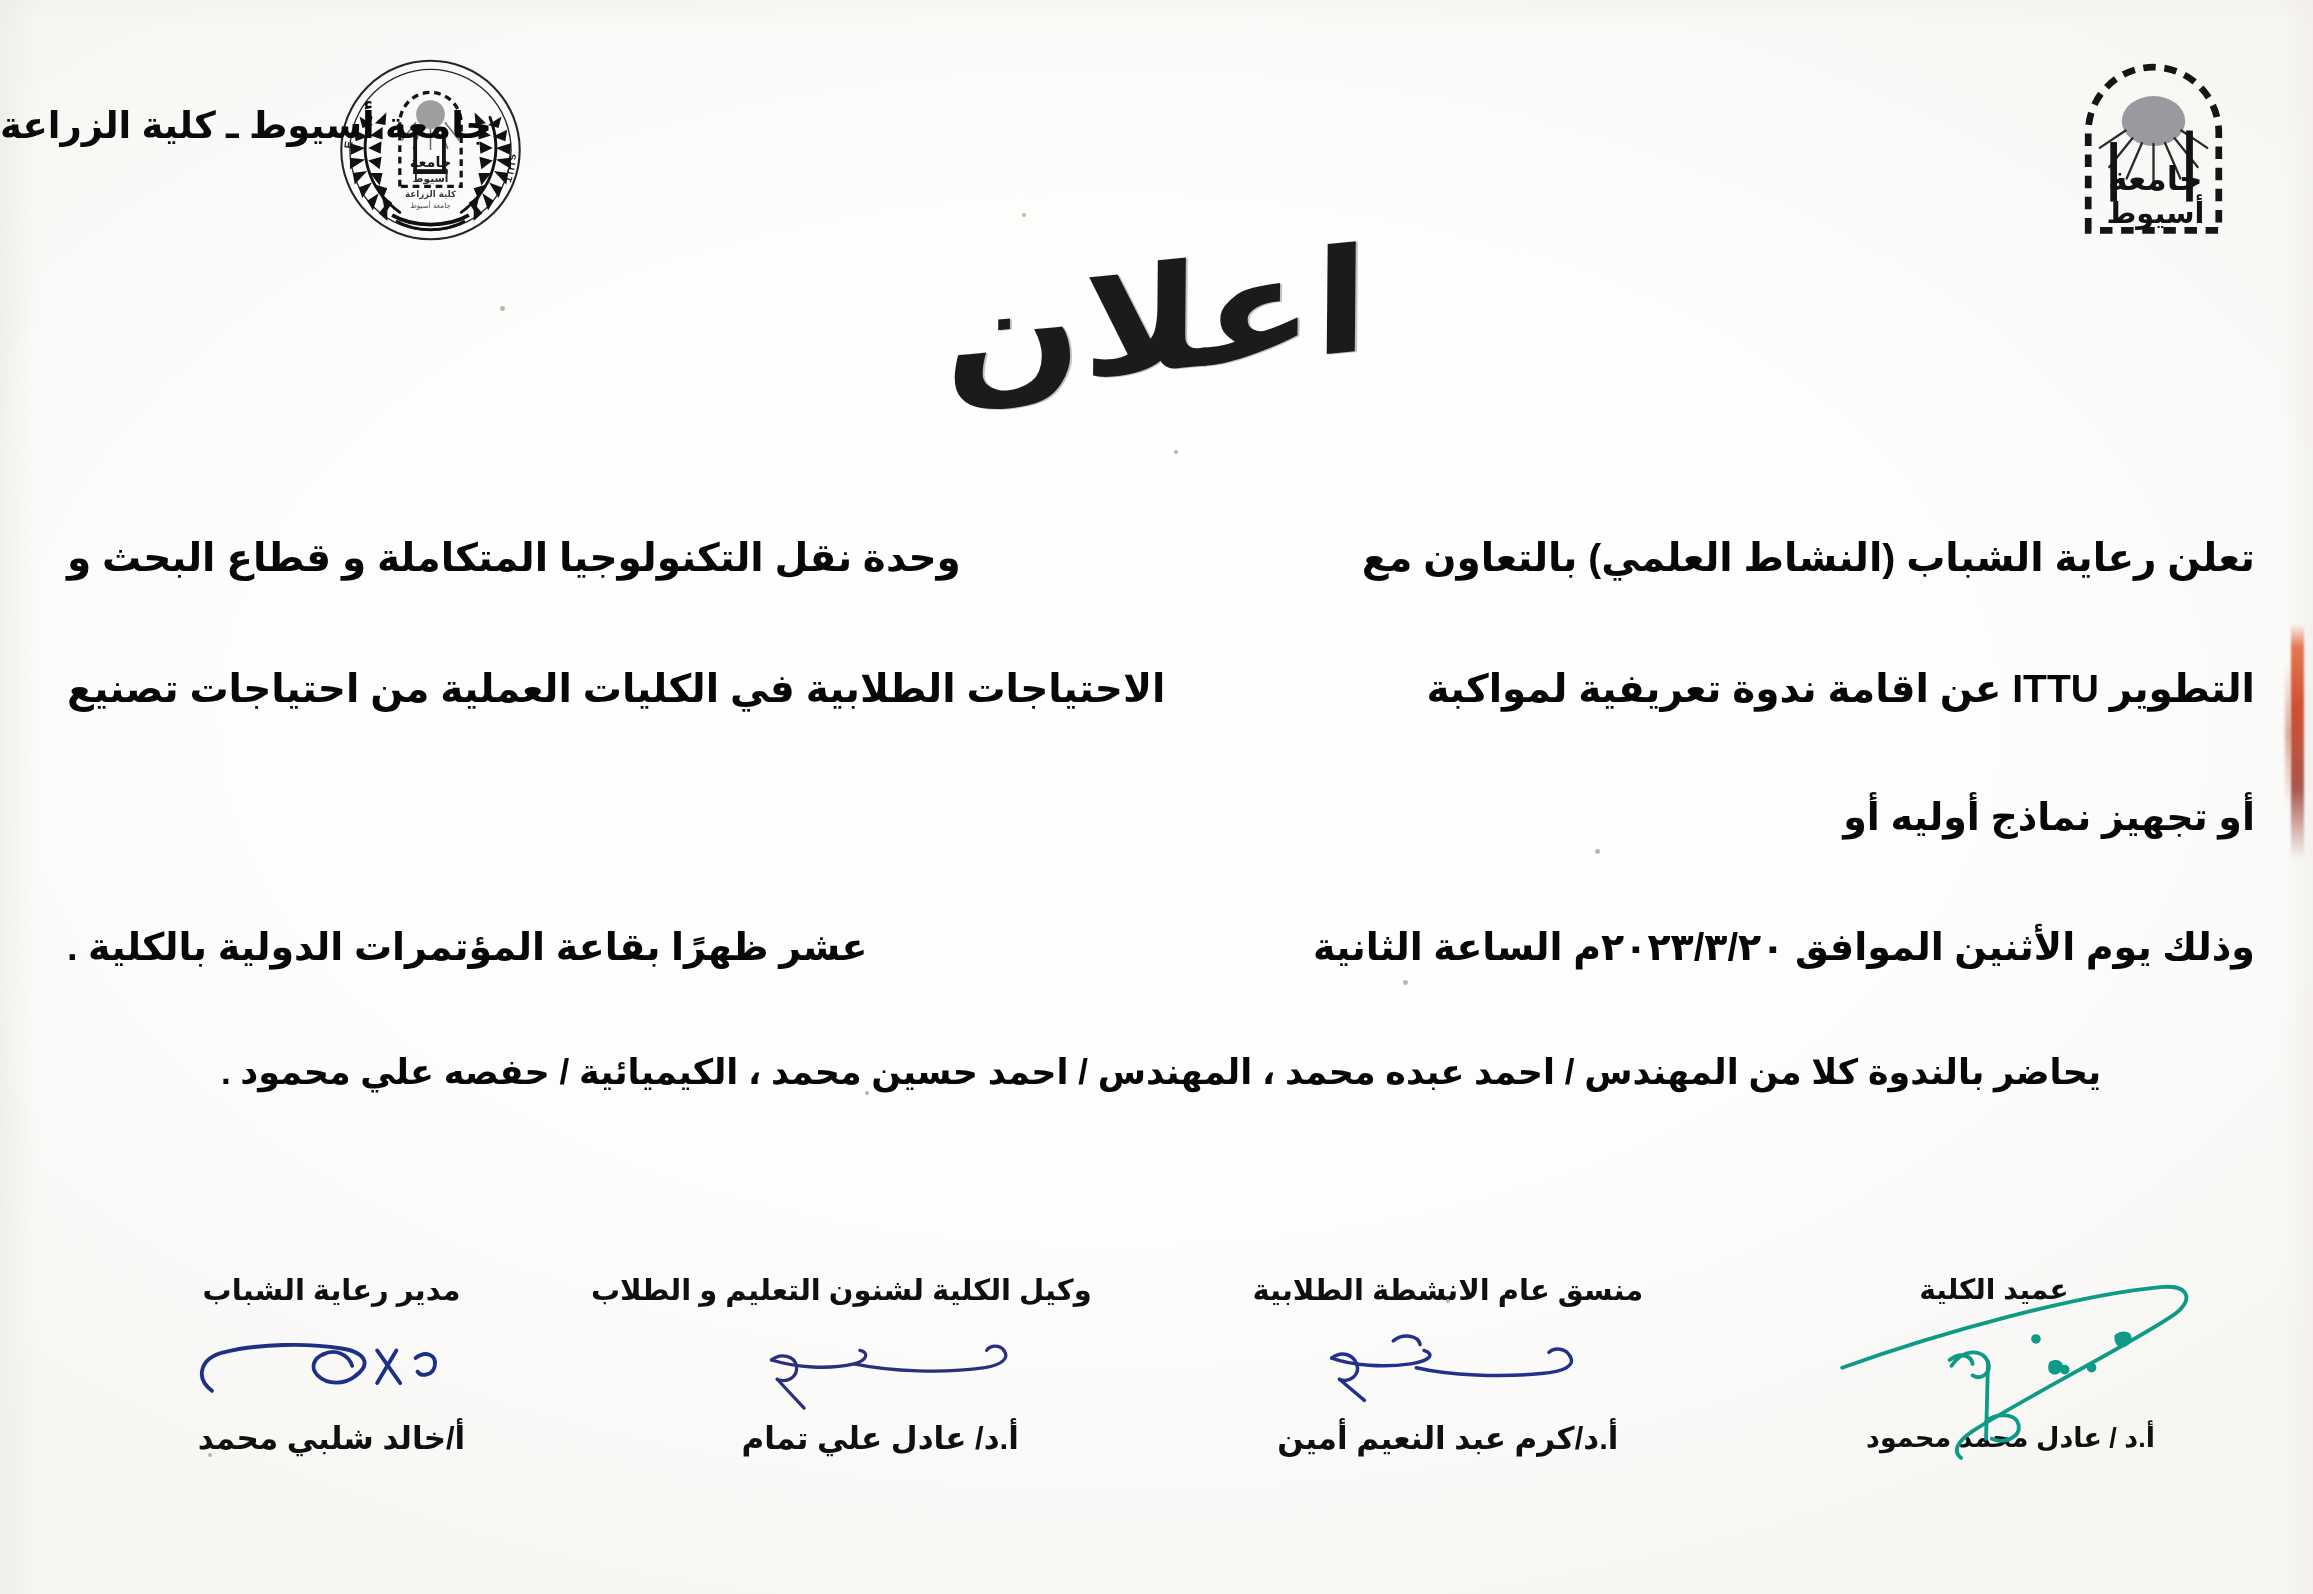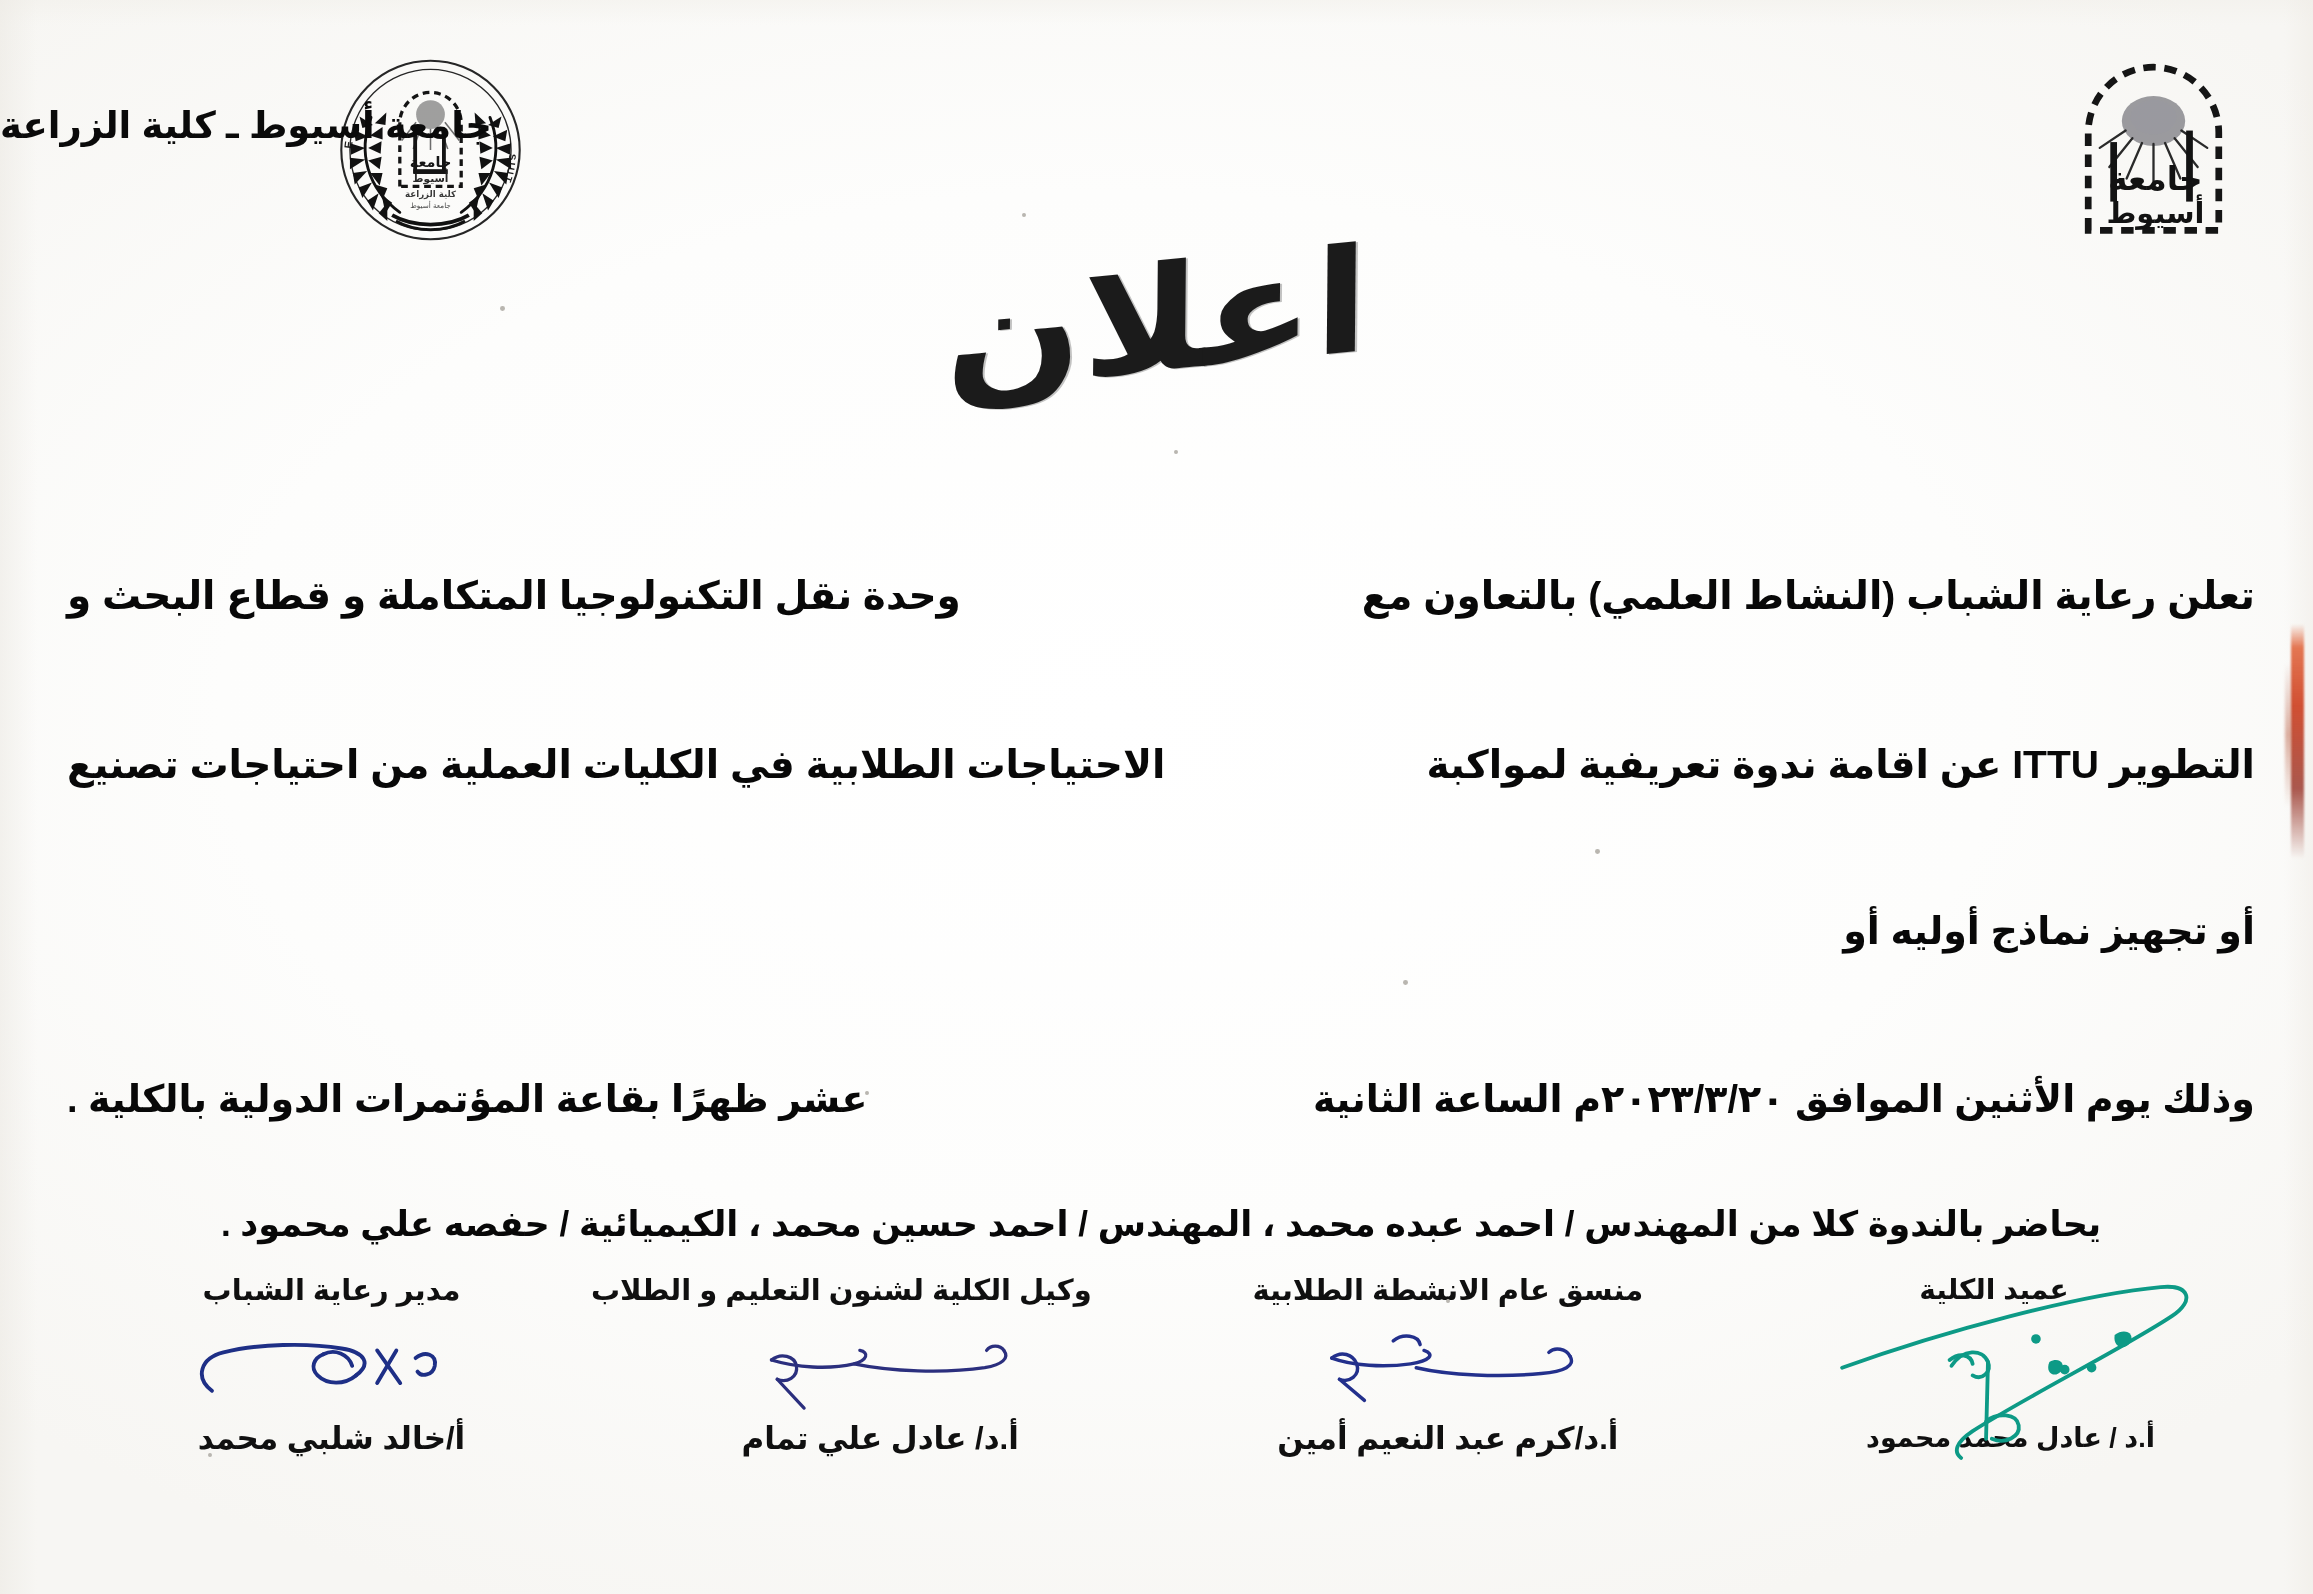--- a/index.html
+++ b/index.html
@@ -137,21 +137,21 @@
   .line-3 { margin-bottom: 92px; font-size: 38px; }
   .line-4 { margin-bottom: 88px; font-size: 38px; }
   .line-5 { font-size: 35px; }
 
   .justify-row {
     display: flex;
     justify-content: space-between;
     align-items: baseline;
     width: 100%;
   }
-  .justify-row > span { display: inline-block; margin-top: 38px; }
+  .justify-row > span { display: inline-block; }
 
   
   .signatures {
     position: absolute;
     top: 1273px;
     left: 144px;
     right: 96px;
     height: 288px;
     display: flex;
     flex-direction: row-reverse;

